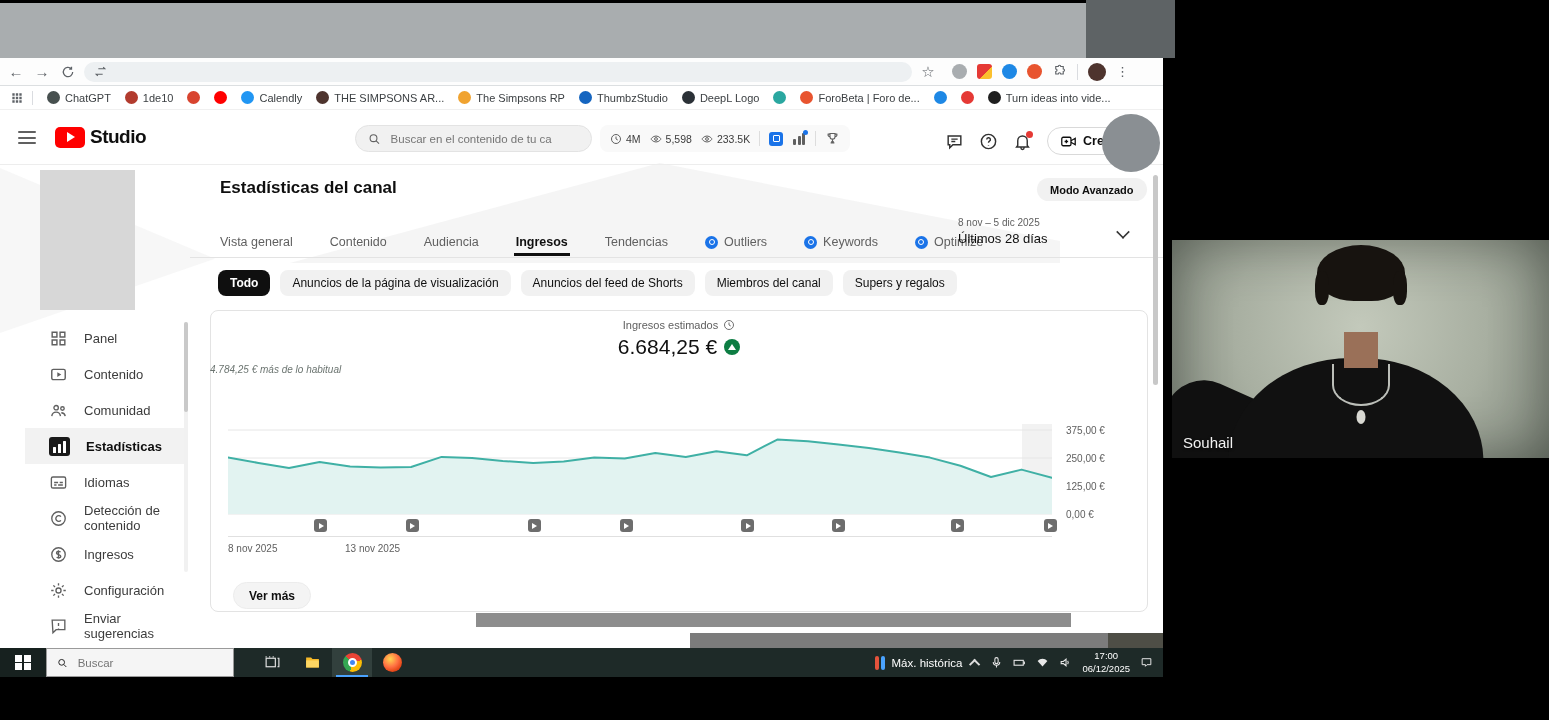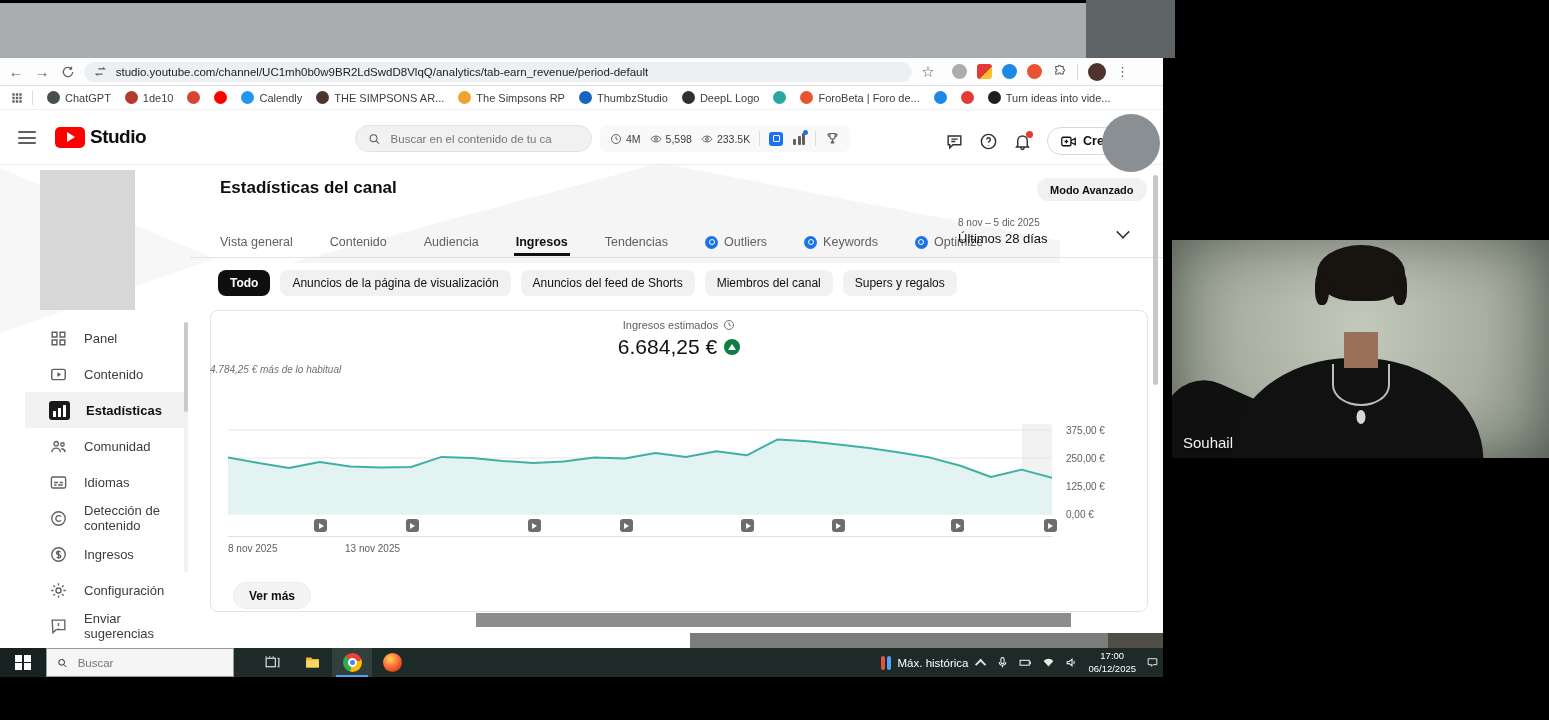--- a/index.html
+++ b/index.html
@@ -146,21 +146,21 @@
   .tb-ic{width:40px;height:29px;display:flex;align-items:center;justify-content:center;}
   .tb-ic svg{width:17px;height:17px;}
   .chrome-btn{background:#32403d;position:relative;}
   .chrome-btn:after{content:"";position:absolute;bottom:0;left:4px;right:4px;height:2px;background:#4aa3ff;}
   .chrome-ball{width:19px;height:19px;border-radius:50%;position:relative;
       background:conic-gradient(from -45deg,#ea4335 0 120deg,#fbbc05 120deg 240deg,#34a853 240deg 360deg);}
   .chrome-ball:after{content:"";position:absolute;left:5px;top:5px;width:9px;height:9px;border-radius:50%;
       background:#4285f4;border:2px solid #fff;box-sizing:border-box;}
   .ff-ball{width:19px;height:19px;border-radius:50%;
       background:radial-gradient(circle at 38% 32%,#ffd54f,#ff7043 45%,#e64a19 70%,#b71c1c 100%);}
-  .tb-right2{margin-left:auto;display:flex;align-items:center;gap:10px;padding-right:4px;color:#eee;}
+  .tb-right2{margin-left:auto;display:flex;align-items:center;gap:10px;padding-right:10px;color:#eee;}
   .tb-right2 svg{width:13px;height:13px;color:#e8e8e8;}
   .weather{display:flex;align-items:center;gap:7px;font-size:11.5px;color:#fff;}
   .thermo{display:flex;gap:2px;}
   .thermo i{width:4px;height:14px;border-radius:2px;display:block;}
   .clockblock{text-align:center;font-size:9.5px;line-height:1.3;color:#fff;}
   .caret-up{width:8px;height:8px;border-left:2px solid #ddd;border-top:2px solid #ddd;transform:rotate(45deg) translateY(2px);}
 
   
   .webcam{left:1172px;top:240px;width:377px;height:218px;overflow:hidden;
       background:radial-gradient(circle at 50% 40%,#c3c9bb 0%,#a8afa1 55%,#848c80 100%);}
@@ -195,21 +195,20 @@
     <div class="navbtn">→</div>
     <div class="navbtn">
       <svg viewBox="0 0 24 24" width="14" height="14" fill="none" stroke="currentColor" stroke-width="2.2">
           <path d="M20 12a8 8 0 1 1-2.3-5.6M18 3v4h-4"></path>
         </svg>
     </div>
     <div class="omnibox">
       <svg viewBox="0 0 24 24" width="13" height="13" fill="none" stroke="#5f6368" stroke-width="2">
           <path d="M8 7h12l-3-3M16 17H4l3 3"></path>
         </svg>
-      <input readonly="" value="studio.youtube.com/channel/UC1mh0b0w9BR2LdSwdD8VlqQ/analytics/tab-earn_revenue/period-default" style="">
     </div>
     <div class="navbtn">☆</div>
     <div class="tb-right">
       <span class="ext-ic" style="background:#a9adb0"></span>
       <span class="ext-ic ext-sq" style="background:linear-gradient(135deg,#e53935 60%,#fbc02d 60%)"></span>
       <span class="ext-ic" style="background:#1e88e5"></span>
       <span class="ext-ic" style="background:#e8542f"></span>
       <svg viewBox="0 0 24 24" width="15" height="15" fill="none" stroke="#5f6368" stroke-width="1.8">
           <path d="M10 4a2 2 0 1 1 4 0h4v4a2 2 0 1 1 0 4v4h-4a2 2 0 1 0-4 0H6v-4a2 2 0 1 0 0-4V4z"></path>
         </svg>
@@ -381,37 +380,37 @@
       </div>
       <div class="side-item">
         <span style="width:19px;height:19px;color:#606060;">
           <svg viewBox="0 0 24 24" fill="none" stroke="currentColor" stroke-width="1.8">
             <rect x="3.5" y="5.5" width="17" height="13" rx="2"></rect>
             <path d="M10.5 9v6l5-3z" fill="currentColor" stroke="none"></path>
           </svg>
         </span>
         <span>Contenido</span>
       </div>
+      <div class="side-item">
+        <span style="width:19px;height:19px;color:#606060;">
+          <svg viewBox="0 0 24 24" fill="none" stroke="currentColor" stroke-width="1.7">
+            <circle cx="9" cy="8.5" r="2.8"></circle>
+            <circle cx="17" cy="9.5" r="2.2"></circle>
+            <path d="M3.5 19c.5-3.5 3-5 5.5-5s5 1.5 5.5 5M15.5 14.8c2.5.2 4.5 1.6 5 4.2"></path>
+          </svg>
+        </span>
+        <span>Comunidad</span>
+      </div>
       <div class="side-item active">
         <span class="ic-box">
           <i style="height:6px"></i>
           <i style="height:9px"></i>
           <i style="height:12px"></i>
         </span>
         <span>Estadísticas</span>
-      </div>
-      <div class="side-item">
-        <span style="width:19px;height:19px;color:#606060;">
-          <svg viewBox="0 0 24 24" fill="none" stroke="currentColor" stroke-width="1.7">
-            <circle cx="9" cy="8.5" r="2.8"></circle>
-            <circle cx="17" cy="9.5" r="2.2"></circle>
-            <path d="M3.5 19c.5-3.5 3-5 5.5-5s5 1.5 5.5 5M15.5 14.8c2.5.2 4.5 1.6 5 4.2"></path>
-          </svg>
-        </span>
-        <span>Comunidad</span>
       </div>
       <div class="side-item">
         <span style="width:19px;height:19px;color:#606060;">
           <svg viewBox="0 0 24 24" fill="none" stroke="currentColor" stroke-width="1.7">
             <rect x="3" y="5" width="18" height="14" rx="2"></rect>
             <path d="M6.5 12h5M13.5 12h4M6.5 15.2h3M11.5 15.2h6"></path>
           </svg>
         </span>
         <span>Idiomas</span>
       </div>

